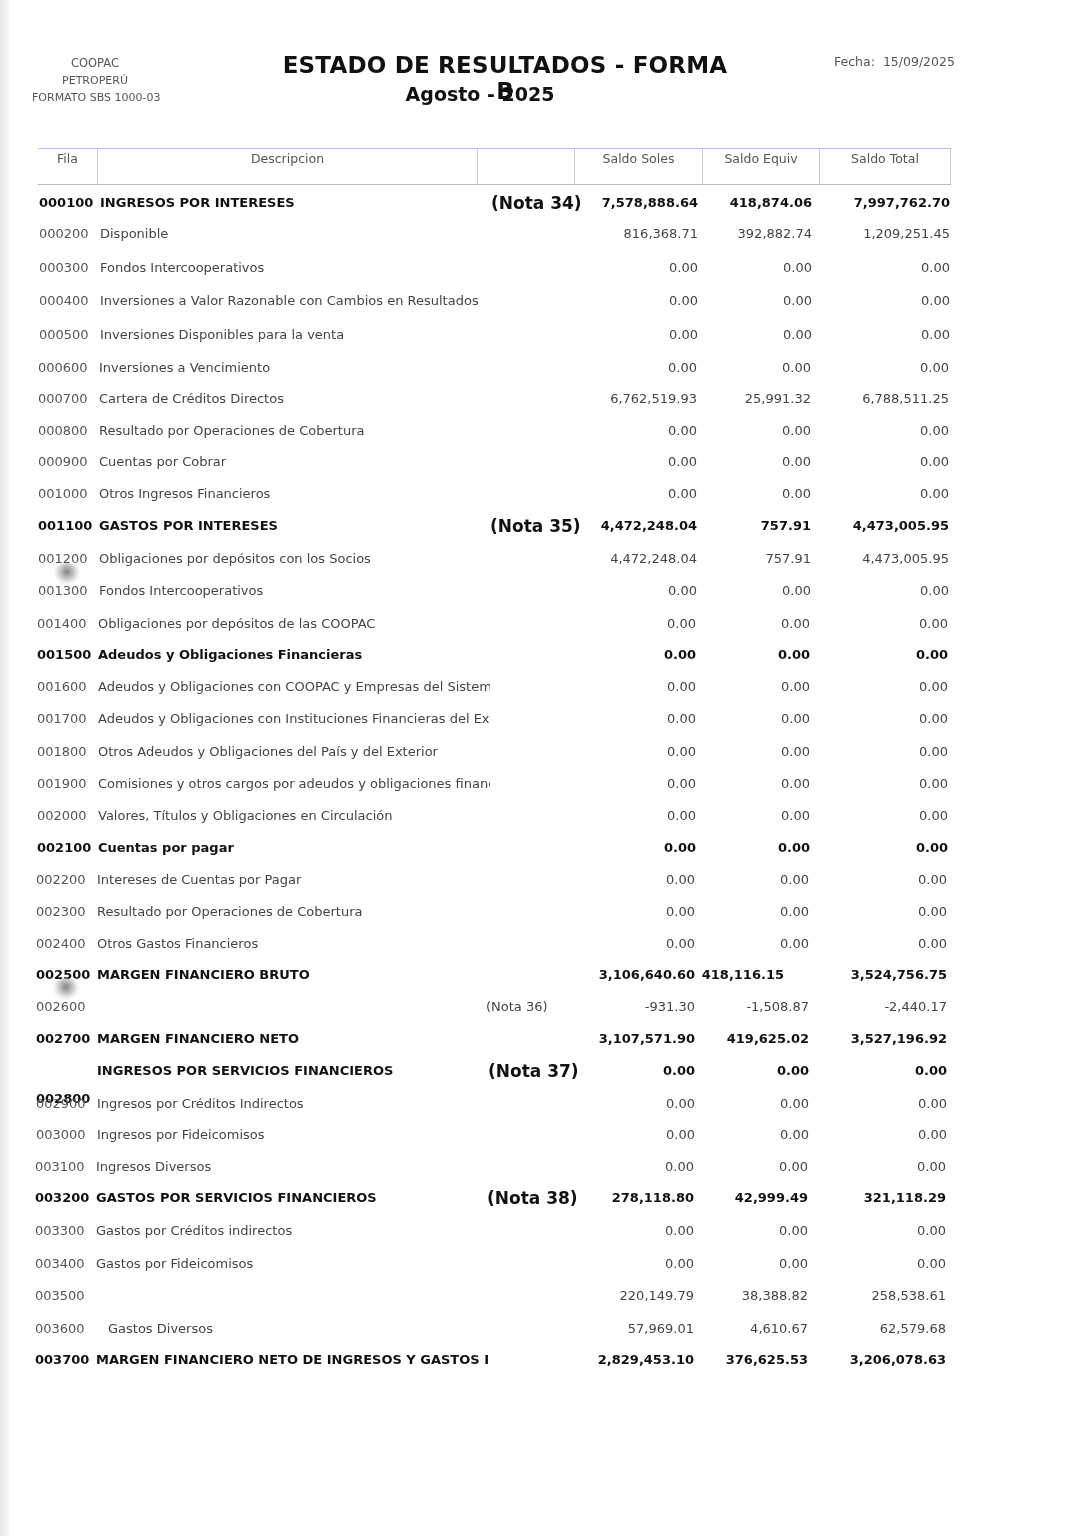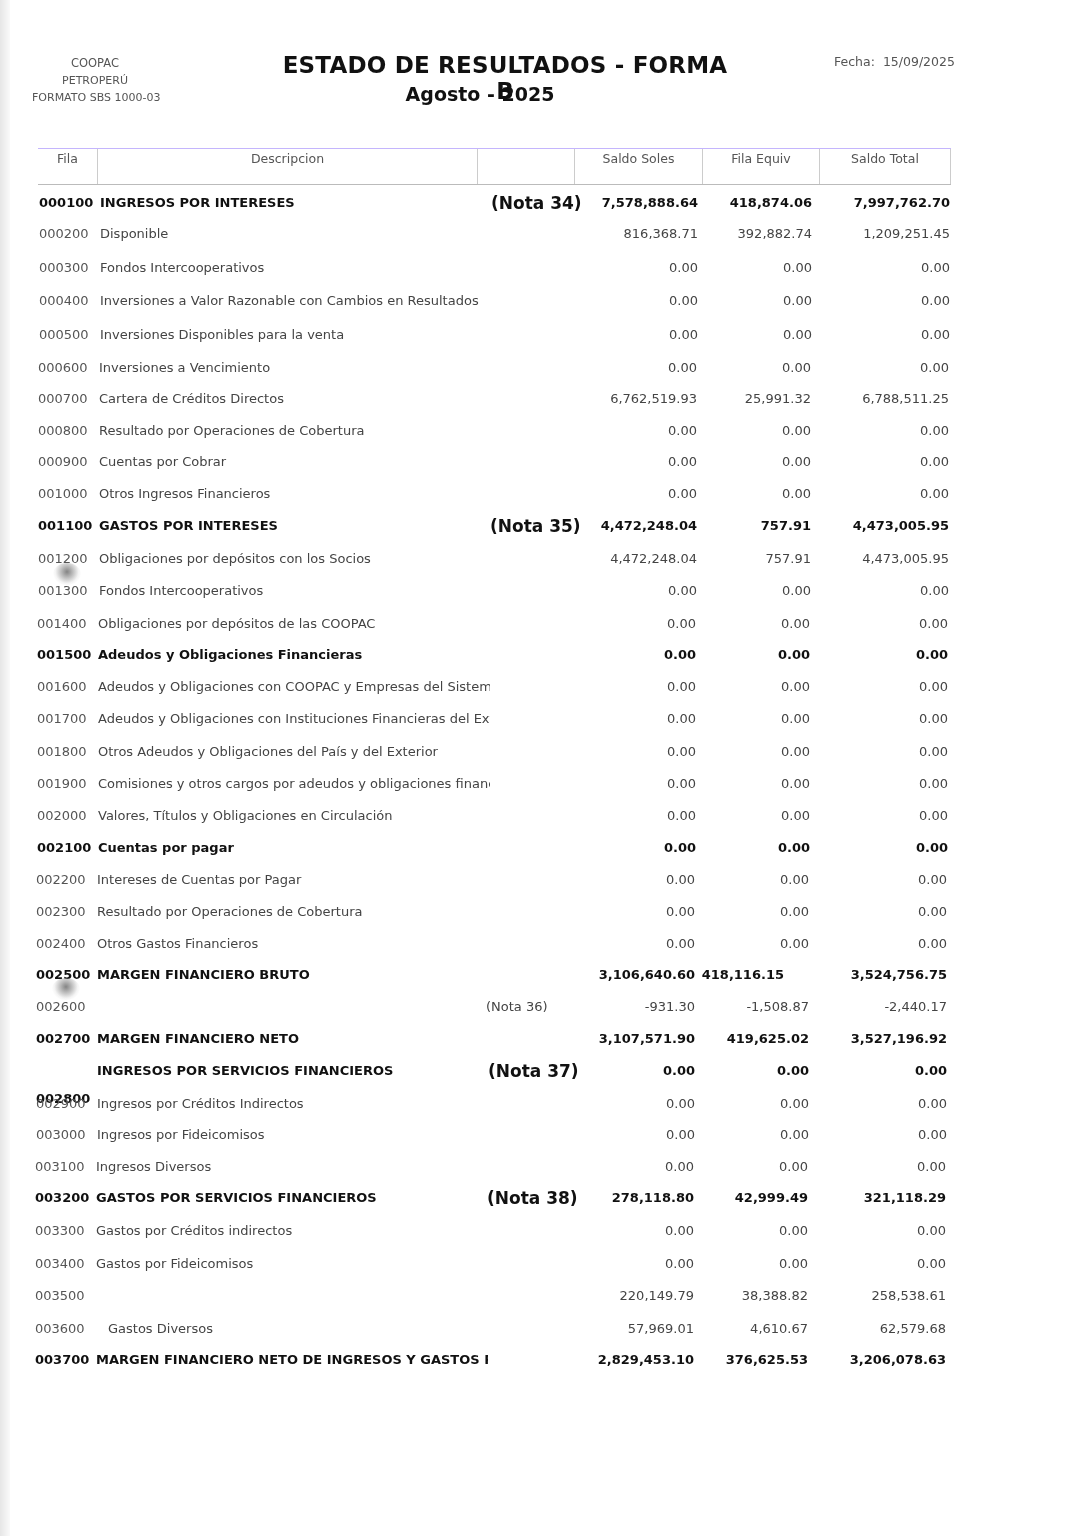--- a/index.html
+++ b/index.html
@@ -86,21 +86,21 @@
 
 <div class="fecha">
   <span>Fecha:</span><span class="val">15/09/2025</span>
 </div>
 
 <div class="thead" style="width:913px;">
   <div class="th fila">Fila</div>
   <div class="th desc">Descripcion</div>
   <div class="th nota"></div>
   <div class="th soles">Saldo Soles</div>
-  <div class="th equiv">Fila Equiv</div>
+  <div class="th equiv">Saldo Equiv</div>
   <div class="th total">Saldo Total</div>
 </div>
 
 <div id="rows">
     <div class="row bold" style="top: 192px;">
       <span class="code" style="left: 39px;">000100</span>
       <span class="desc" style="left: 100px;">INGRESOS POR INTERESES</span>
       <span class="nota" style="left: 491px;">(Nota  34)</span>
       <span class="num soles" style="left: 558px;">7,578,888.64</span>
       <span class="num equiv" style="left: 692px;">418,874.06</span>

